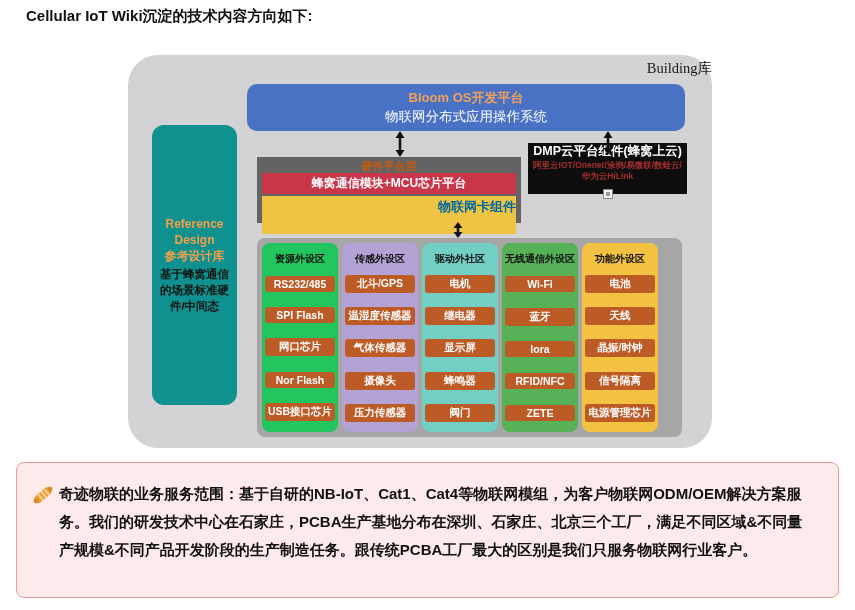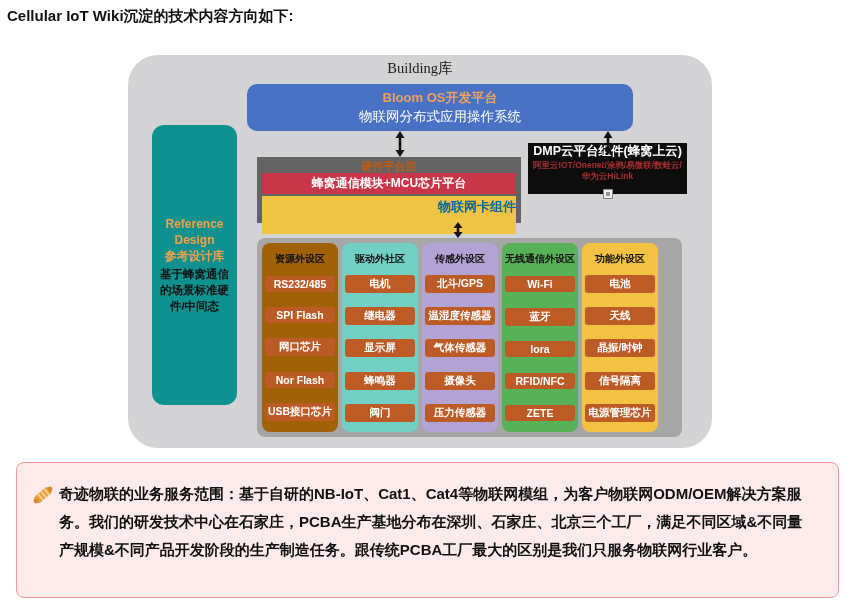--- a/index.html
+++ b/index.html
@@ -1,26 +1,26 @@
 <!DOCTYPE html>
 <html style="--container-gray: #d3d3d5; --panel-gray: #a6a6a6; --bloom-blue: #4a72c4; --bloom-title-orange: #f0a05a; --reference-teal: #0f918f; --ref-orange: #f0a04a; --hardware-gray: #636363; --hardware-header-orange: #c55a11; --comm-red: #c9364a; --card-yellow: #efc343; --dmp-black: #0d0d0d; --dmp-red: #a52f2f; --chip-orange: #bd5b27; --note-pink: #fdeaea; --note-border: #ef9a9a;"><head>
 <meta charset="utf-8">
 <style>
   * { margin:0; padding:0; box-sizing:border-box; }
   html,body { width:855px; height:610px; background:#ffffff; font-family:"Liberation Sans", sans-serif; position:relative; overflow:hidden; }
 
-  .page-title { position:absolute; left:7px; top:7px; font-size:15px; font-weight:bold; color:#111; }
+  .page-title { position:absolute; left:26px; top:7px; font-size:15px; font-weight:bold; color:#111; }
 
   .container { position:absolute; left:128px; top:55px; width:584px; height:393px;
                background:var(--container-gray,#d3d3d5); border-radius:30px; }
 
-  .building-label { position:absolute; top:4px; left:0; width:100%; text-align:center;
+  .building-label { position:absolute; top:4px; left:0; width:100%; text-align:right;
                     font-family:"Liberation Serif", serif; font-size:14.5px; color:#1a1a1a; }
 
-  .bloom { position:absolute; left:119px; top:29px; width:386px; height:47px;
+  .bloom { position:absolute; left:119px; top:29px; width:438px; height:47px;
            background:var(--bloom-blue,#4a72c4); border-radius:10px;
            display:flex; flex-direction:column; align-items:center; justify-content:center; }
   .bloom-title { color:var(--bloom-title-orange,#f0a05a); font-weight:bold; font-size:13px; }
   .bloom-sub   { color:#ffffff; font-size:13.5px; margin-top:1px; }
 
   .reference { position:absolute; left:24px; top:70px; width:85px; height:280px;
                background:var(--reference-teal,#0f918f); border-radius:12px;
                display:flex; flex-direction:column; justify-content:center;
                text-align:center; padding:0 5px; }
   .ref-en  { color:var(--ref-orange,#f0a04a); font-weight:bold; font-size:12px; line-height:1.35; }
@@ -109,50 +109,50 @@
     <path d="M6 24 L1.5 17 L10.5 17 Z" fill="#111"></path>
   </svg>
   <svg class="arrow" style="left:324px; top:167px;" width="12" height="16" viewBox="0 0 12 16">
     <path d="M6 4 L6 12" stroke="#111" stroke-width="2.6"></path>
     <path d="M6 0 L1.5 6 L10.5 6 Z" fill="#111"></path>
     <path d="M6 16 L1.5 10 L10.5 10 Z" fill="#111"></path>
   </svg>
 
   <div class="panel">
 
-    <div class="col" style="background: #a16207;">
+    <div class="col" style="background: #22c55e;">
       <div class="col-h">资源外设区</div>
       <div class="chips">
         <div class="chip">RS232/485</div>
         <div class="chip">SPI Flash</div>
         <div class="chip">网口芯片</div>
         <div class="chip">Nor Flash</div>
         <div class="chip">USB接口芯片</div>
+      </div>
+    </div>
+
+    <div class="col" style="background: rgb(179, 162, 212);">
+      <div class="col-h">传感外设区</div>
+      <div class="chips">
+        <div class="chip">北斗/GPS</div>
+        <div class="chip">温湿度传感器</div>
+        <div class="chip">气体传感器</div>
+        <div class="chip">摄像头</div>
+        <div class="chip">压力传感器</div>
       </div>
     </div>
 
     <div class="col" style="background: rgb(114, 207, 196);">
       <div class="col-h">驱动外社区</div>
       <div class="chips">
         <div class="chip">电机</div>
         <div class="chip">继电器</div>
         <div class="chip">显示屏</div>
         <div class="chip">蜂鸣器</div>
         <div class="chip">阀门</div>
-      </div>
-    </div>
-
-    <div class="col" style="background: rgb(179, 162, 212);">
-      <div class="col-h">传感外设区</div>
-      <div class="chips">
-        <div class="chip">北斗/GPS</div>
-        <div class="chip">温湿度传感器</div>
-        <div class="chip">气体传感器</div>
-        <div class="chip">摄像头</div>
-        <div class="chip">压力传感器</div>
       </div>
     </div>
 
     <div class="col" style="background: rgb(87, 178, 87);">
       <div class="col-h">无线通信外设区</div>
       <div class="chips">
         <div class="chip">Wi-Fi</div>
         <div class="chip">蓝牙</div>
         <div class="chip">lora</div>
         <div class="chip">RFID/NFC</div>

